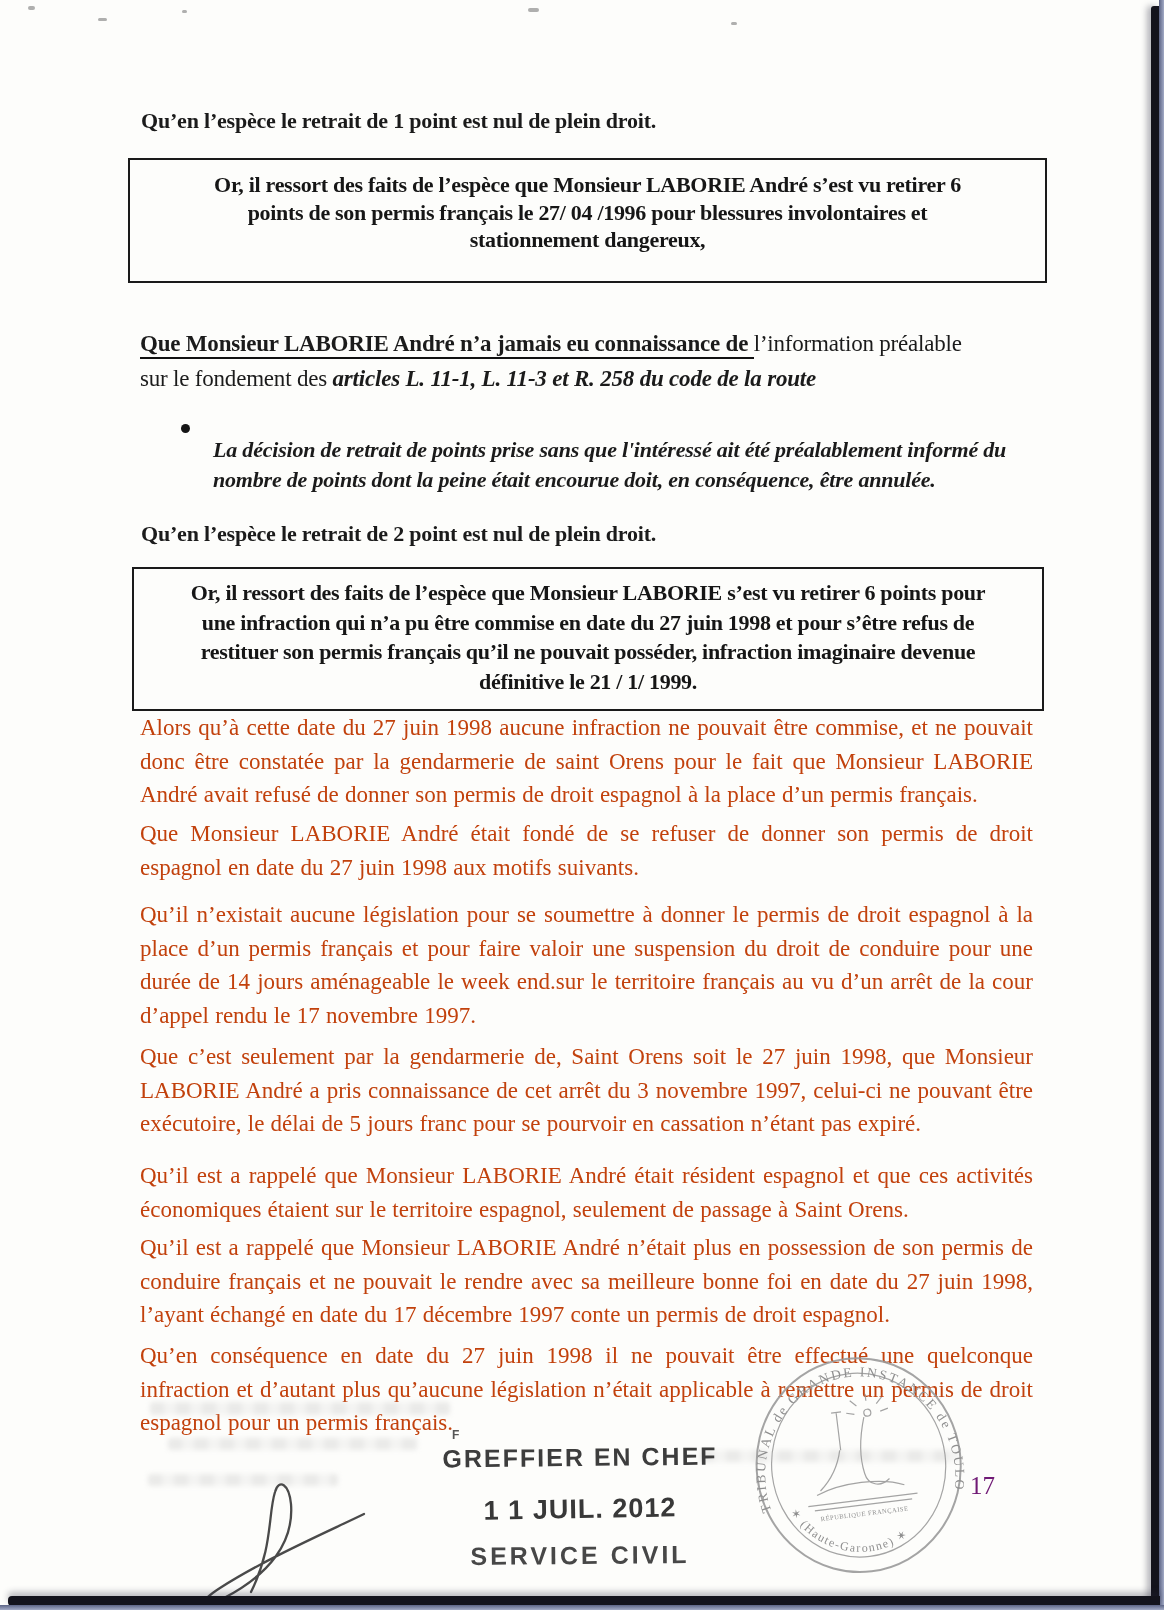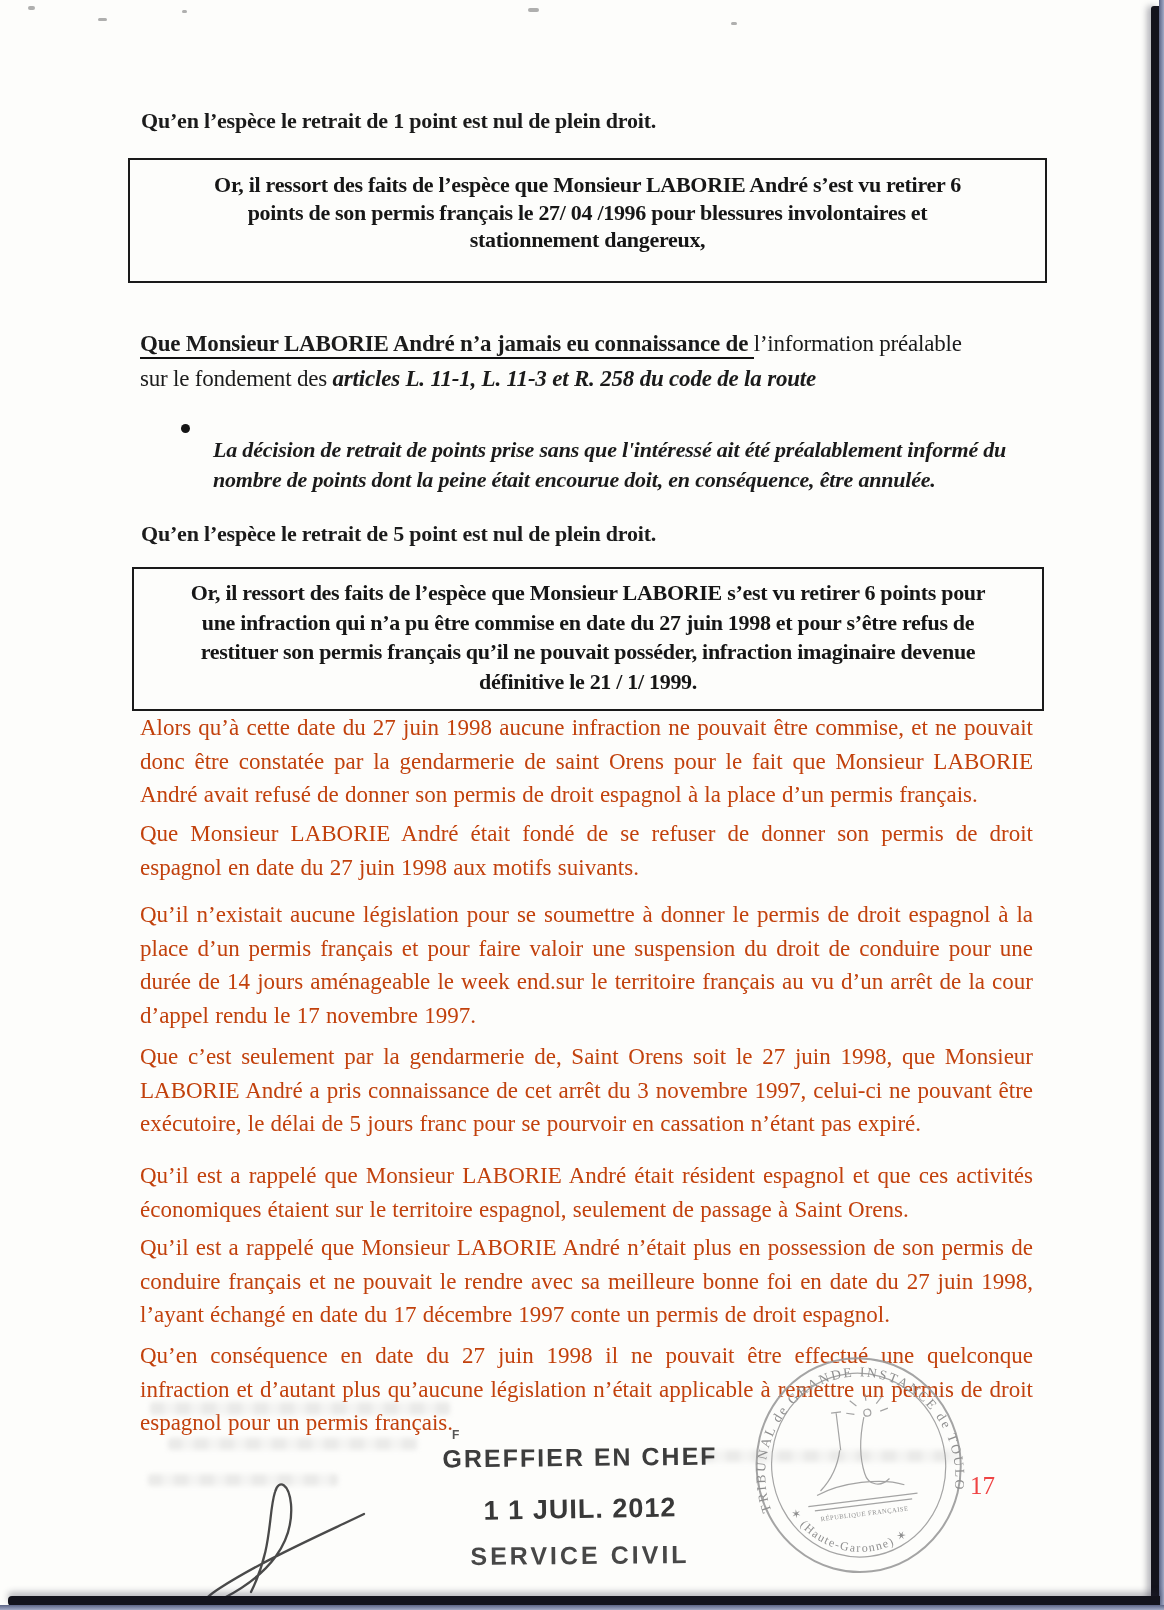--- a/index.html
+++ b/index.html
@@ -21,21 +21,21 @@
   .heading .hl{font-weight:700; border-bottom:2.5px solid #111; padding-bottom:1px;}
   .heading .bi{font-weight:700; font-style:italic;}
   .bullet-dot{width:9px; height:9px; border-radius:50%; background:#151515;}
   .bullet-text{font-weight:700; font-style:italic; font-size:22px; line-height:29.5px; letter-spacing:-0.2px;margin-top:24px;}
   .para{font-size:23px; line-height:33.5px; text-align:justify; word-spacing:0.5px; color:#c2410c;}
   .stamp{font-family:"Liberation Sans", sans-serif; color:#3d3d3d; text-align:center; white-space:nowrap;}
   .stamp-title{font-size:25px; font-weight:700; letter-spacing:2px;}
   .stamp-date{font-size:27px; font-weight:700; letter-spacing:1px; color:#383838;}
   .stamp-service{font-size:25px; font-weight:700; letter-spacing:3px; color:#474747;}
   .stamp-mark{font-family:"Liberation Sans", sans-serif; font-size:12px; font-weight:700; color:#555;}
-  .page-number{font-size:25px; color:#ef4444;}
+  .page-number{font-size:25px; color:#701a75;}
   .smudge{background:repeating-linear-gradient(90deg,#b9b9b9 0 14px,#dcdcdc 14px 26px);
           filter:blur(2.5px); opacity:0.28; border-radius:3px;}
   .speck{background:#6f6f6f; opacity:.55; border-radius:2px;}
   .edge-right-dark{right:4px; top:6px; bottom:8px; width:9px; background:#13131c;
                    box-shadow:-4px 0 6px rgba(40,40,60,.35); border-radius:3px 0 0 0;}
   .edge-right-blue{right:0; top:0; bottom:0; width:5px; background:linear-gradient(to right,#5c6485,#a3abc6);}
   .edge-bottom-dark{bottom:4px; left:8px; right:4px; height:10px; background:#13131c;
                     box-shadow:0 -4px 6px rgba(40,40,60,.3); border-radius:4px 0 0 4px;}
   .edge-bottom-blue{bottom:0; left:0; right:0; height:5px; background:linear-gradient(to bottom,#5c6485,#a3abc6);}
   .seal-wrap{transform:rotate(-7deg);}
@@ -60,21 +60,21 @@
   </div>
 
   <div class="abs heading" style="left:140px;top:326px;width:900px;">
     <span class="hl">Que Monsieur LABORIE André n’a jamais eu connaissance de </span><span>l’information préalable</span><br>
     <span>sur le fondement des </span><span class="bi">articles L. 11-1, L. 11-3 et R. 258 du code de la route</span>
   </div>
 
   <div class="abs bullet-dot" style="left:181px;top:424px;"></div>
   <div class="abs bullet-text" style="left:213px;top:411px;width:800px;">La décision de retrait de points prise sans que l'intéressé ait été préalablement informé du nombre de points dont la peine était encourue doit, en conséquence, être annulée.</div>
 
-  <div class="abs intro-line" style="left:141px;top:521px;">Qu’en l’espèce le retrait de 5 point est nul de plein droit.</div>
+  <div class="abs intro-line" style="left:141px;top:521px;">Qu’en l’espèce le retrait de 2 point est nul de plein droit.</div>
 
   <div class="abs law-box box2" style="left:132px;top:567px;width:908px;padding:9px 0 13px 0;">
     <div class="box-line">Or, il ressort des faits de l’espèce que Monsieur LABORIE s’est vu retirer 6 points pour</div>
     <div class="box-line">une infraction qui n’a pu être commise en date du 27 juin 1998 et pour s’être refus de</div>
     <div class="box-line">restituer son permis français qu’il ne pouvait posséder, infraction imaginaire devenue</div>
     <div class="box-line">définitive le 21 / 1/ 1999.</div>
   </div>
 
   <div class="abs para" style="left:140px;top:711px;width:893px;">Alors qu’à cette date du 27 juin 1998 aucune infraction ne pouvait être commise, et ne pouvait donc être constatée par la gendarmerie de saint Orens pour le fait que Monsieur LABORIE André avait refusé de donner son permis de droit espagnol à la place d’un permis français.</div>
   <div class="abs para" style="left:140px;top:817px;width:893px;">Que Monsieur LABORIE André était fondé de se refuser de donner son permis de droit espagnol en date du 27 juin 1998 aux motifs suivants.</div>

